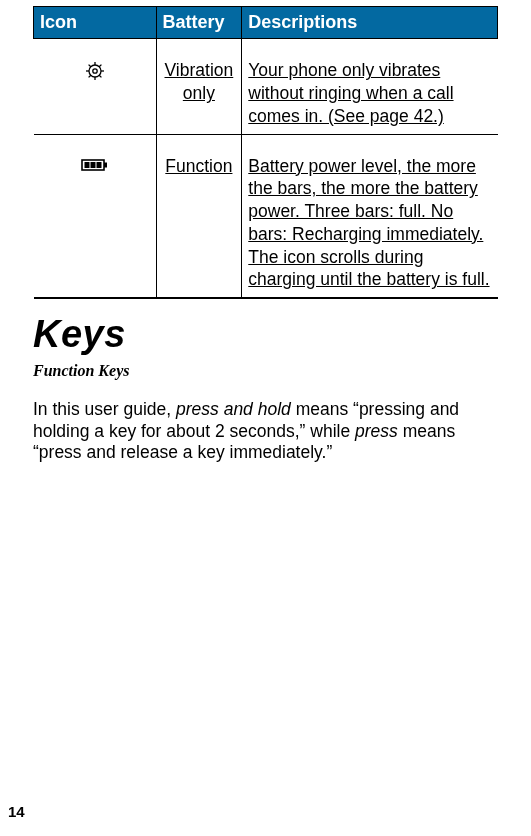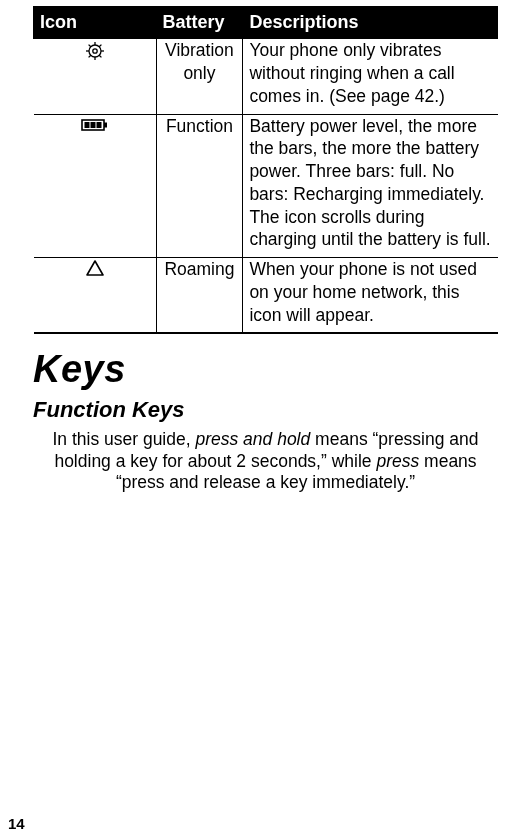--- a/index.html
+++ b/index.html
@@ -16,34 +16,35 @@
     color: #000;
     position: relative;
   }
   table.icons {
     border-collapse: collapse;
     width: 100%;
     font-size: 17.5px;
     line-height: 1.3;
   }
   table.icons th {
-    background: #000000;
+    background: #0369a1;
     color: #fff;
     font-weight: bold;
     text-align: left;
     padding: 4px 6px 4px 6px;
     font-size: 18px;
     border: 1px solid #000;
   }
   table.icons td {
     border-top: 1px solid #000;
     border-bottom: 1px solid #000;
-    padding: 0 6px 6px 6px;
+    padding: 20px 6px 6px 6px;
     vertical-align: top;
     font-size: 17.5px;
+    text-decoration: underline;
   }
   table.icons tr:last-child td {
     border-bottom: 2px solid #000;
   }
   table.icons td.col-func {
     border-left: 1px solid #000;
     border-right: 1px solid #000;
     text-align: center;
   }
   table.icons td.col-icon {
@@ -63,39 +64,38 @@
   }
   h2.keys {
     font-family: Liberation Sans, sans-serif;
     font-weight: 900;
     font-style: italic;
     font-size: 38px;
     margin: 14px 0 6px 0;
     letter-spacing: 0.5px;
   }
   h3.fk {
-    font-family: Liberation Sans, sans-serif;
+    font-family: Liberation Serif, serif;
     font-weight: 700;
     font-style: italic;
-    font-size: 22px;
+    font-size: 16px;
     margin: 3px 0 4px 0;
   }
   p.body {
     font-size: 17.5px;
     line-height: 1.23;
-    margin: 6px 0 0 0;
-    text-align: center;
+    margin: 19px 0 0 0;
   }
   p.body .term {
     font-style: italic;
   }
   .page-num {
     position: absolute;
     left: 8px;
-    bottom: 4px;
+    bottom: 16px;
     font-size: 15px;
     font-weight: bold;
     text-align: right;
   }
 </style>
 </head>
 <body>
 
 <table class="icons">
   <thead>
@@ -136,31 +136,20 @@
             <rect x="23" y="4.5" width="3" height="5" fill="#000"></rect>
             <rect x="3.5" y="4" width="5" height="6" fill="#000"></rect>
             <rect x="9.5" y="4" width="5" height="6" fill="#000"></rect>
             <rect x="15.5" y="4" width="5" height="6" fill="#000"></rect>
           </svg>
         </span>
       </td>
       <td class="col-func">Function</td>
       <td class="col-desc">Battery power level, the more the bars, the more the battery power. Three bars: full. No bars: Recharging immediately. The icon scrolls during charging until the battery is full.</td>
     </tr>
-    <tr>
-      <td class="col-icon">
-        <span class="icon-wrap">
-          <svg class="ic" width="18" height="16" viewBox="0 0 18 16">
-            <polygon points="9,1 17,15 1,15" fill="none" stroke="#000" stroke-width="1.6" stroke-linejoin="round"></polygon>
-          </svg>
-        </span>
-      </td>
-      <td class="col-func">Roaming</td>
-      <td class="col-desc">When your phone is not used on your home network, this icon will appear.</td>
-    </tr>
   </tbody>
 </table>
 
 <h2 class="keys">Keys</h2>
 
 <h3 class="fk">Function Keys</h3>
 
 <p class="body">
   <span>In this user guide, </span><span class="term">press and hold</span><span> means “pressing and holding a key for about 2 seconds,” while </span><span class="term">press</span><span> means “press and release a key immediately.”</span>
 </p>

